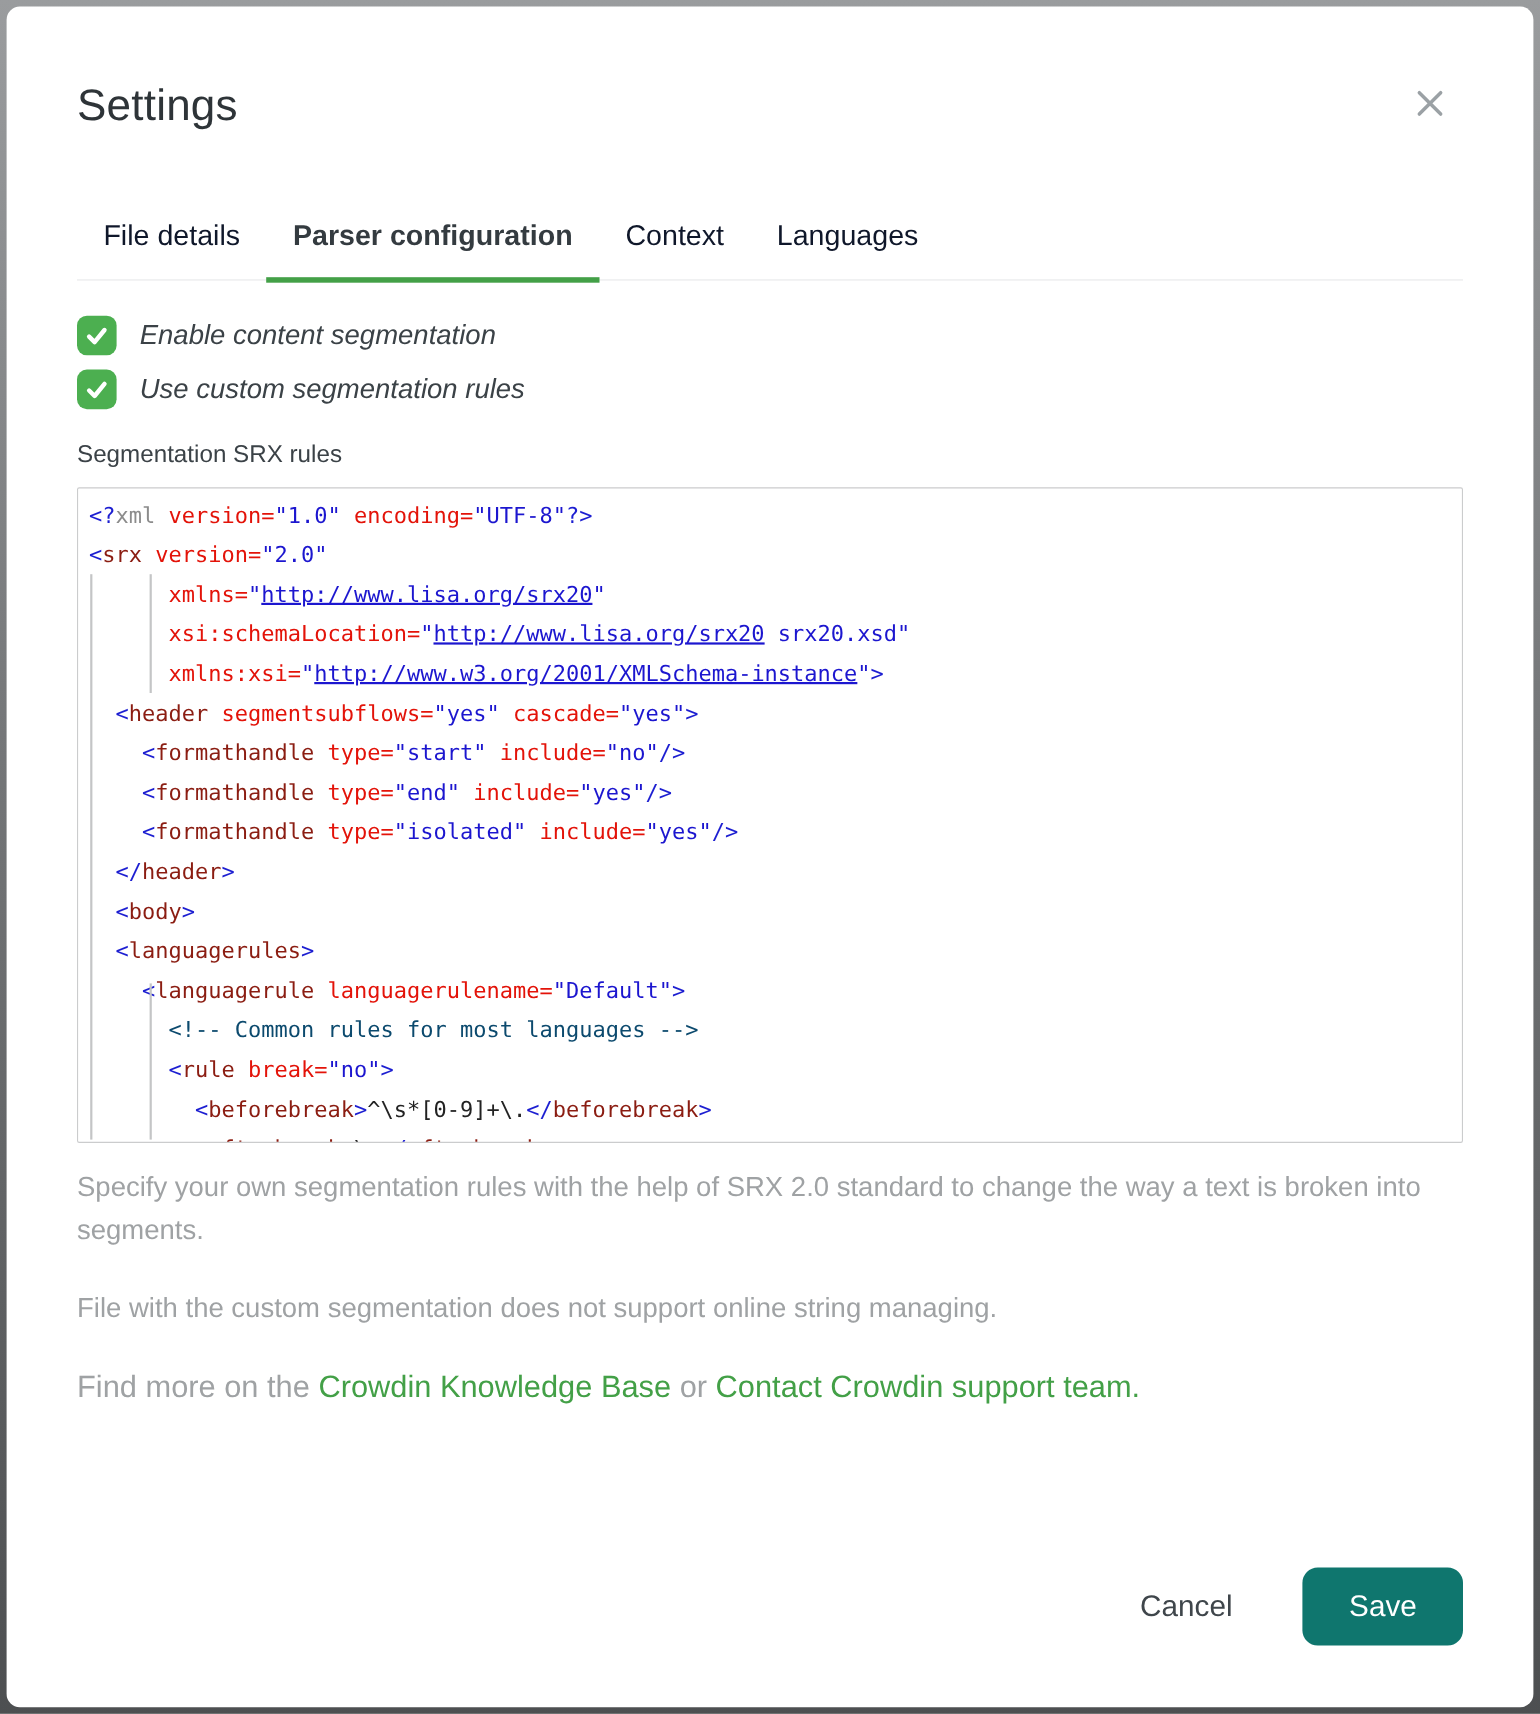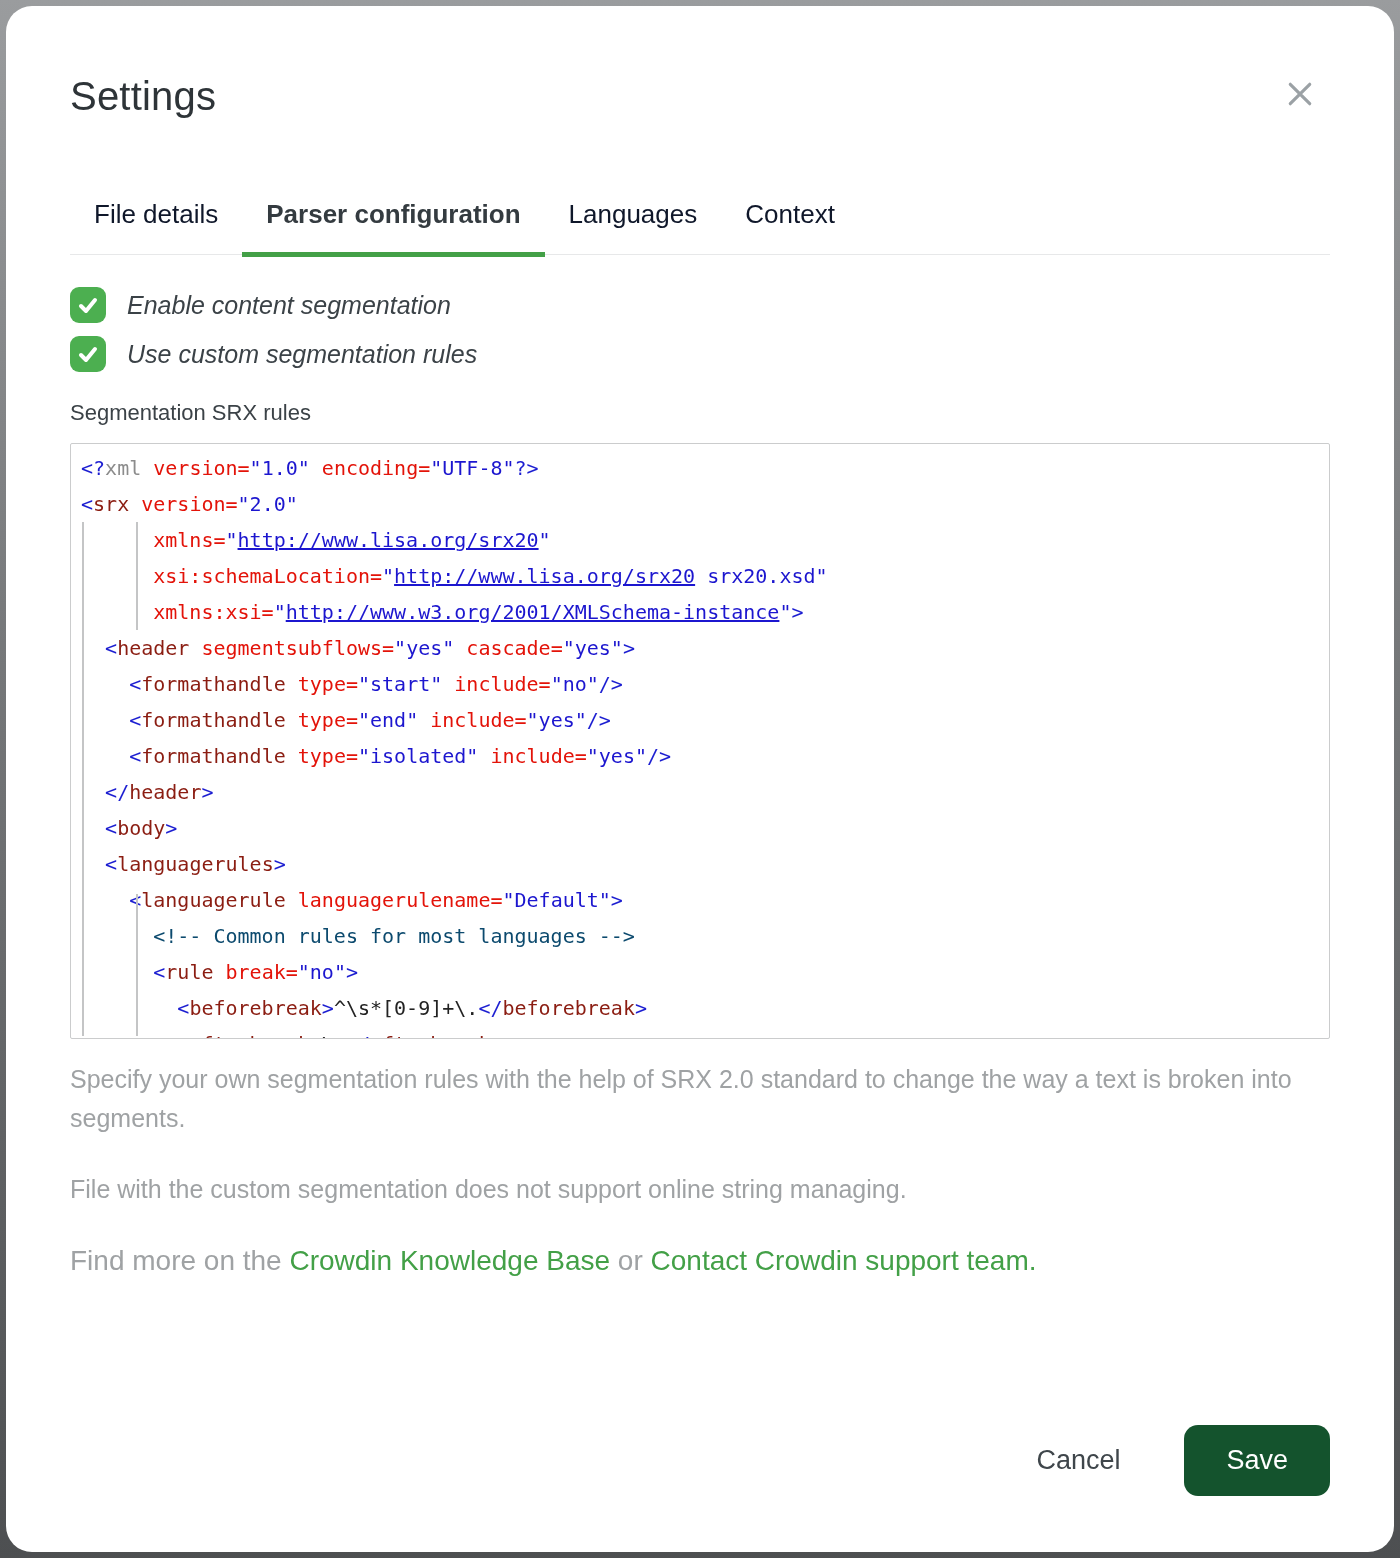--- a/index.html
+++ b/index.html
@@ -4,21 +4,21 @@
 <style>
   * { margin:0; padding:0; box-sizing:border-box; }
   html,body { width:1400px; height:1558px; }
   body {
     font-family:"Liberation Sans", sans-serif;
     background:linear-gradient(180deg,#9a9c9e 0%, #77797b 40%, #4d4f51 100%);
     position:relative; overflow:hidden;
   }
   .modal {
     position:absolute; left:6px; top:6px; right:6px; bottom:6px;
-    background:#ffffff; border-radius:26px;
+    background:#ffffff; border-radius:12px;
     padding:0 64px;
   }
   
   .modal-header { position:relative; padding-top:68px; }
   .title { font-size:40px; font-weight:500; color:#2e3438; letter-spacing:.2px; }
   .close-btn {
     position:absolute; right:8px; top:66px; width:44px; height:44px;
     background:none; border:none; cursor:pointer; display:flex; align-items:center; justify-content:center;
   }
   
@@ -67,21 +67,21 @@
   
   .footer {
     position:absolute; right:64px; bottom:56px;
     display:flex; align-items:center; gap:64px;
   }
   .cancel-btn {
     background:none; border:none; font-size:27px; color:#3f464b; cursor:pointer;
     font-family:"Liberation Sans",sans-serif;
   }
   .save-btn {
-    background:#14532d; color:#ffffff; border:none; border-radius:14px;
+    background:#0f766e; color:#ffffff; border:none; border-radius:14px;
     font-size:27px; padding:20px 42px; cursor:pointer;
     font-family:"Liberation Sans",sans-serif;
   }
 </style>
 </head>
 <body>
 
 <div class="modal">
 
   <div class="modal-header">
@@ -89,22 +89,22 @@
     <button class="close-btn">
       <svg width="34" height="34" viewBox="0 0 28 28">
         <path d="M6 6 L22 22 M22 6 L6 22" stroke="#9ba1a5" stroke-width="2.6" stroke-linecap="round" fill="none"></path>
       </svg>
     </button>
   </div>
 
   <div class="tabs">
     <div class="tab">File details</div>
     <div class="tab active">Parser configuration</div>
+    <div class="tab">Context</div>
     <div class="tab">Languages</div>
-    <div class="tab">Context</div>
   </div>
 
   <div class="checks">
     <div class="check-row">
       <span class="checkbox">
         <svg width="24" height="24" viewBox="0 0 24 24">
           <polyline points="5,13 10,18 19,7" fill="none" stroke="#ffffff" stroke-width="4" stroke-linecap="round" stroke-linejoin="round"></polyline>
         </svg>
       </span>
       <span class="check-label">Enable content segmentation</span>

